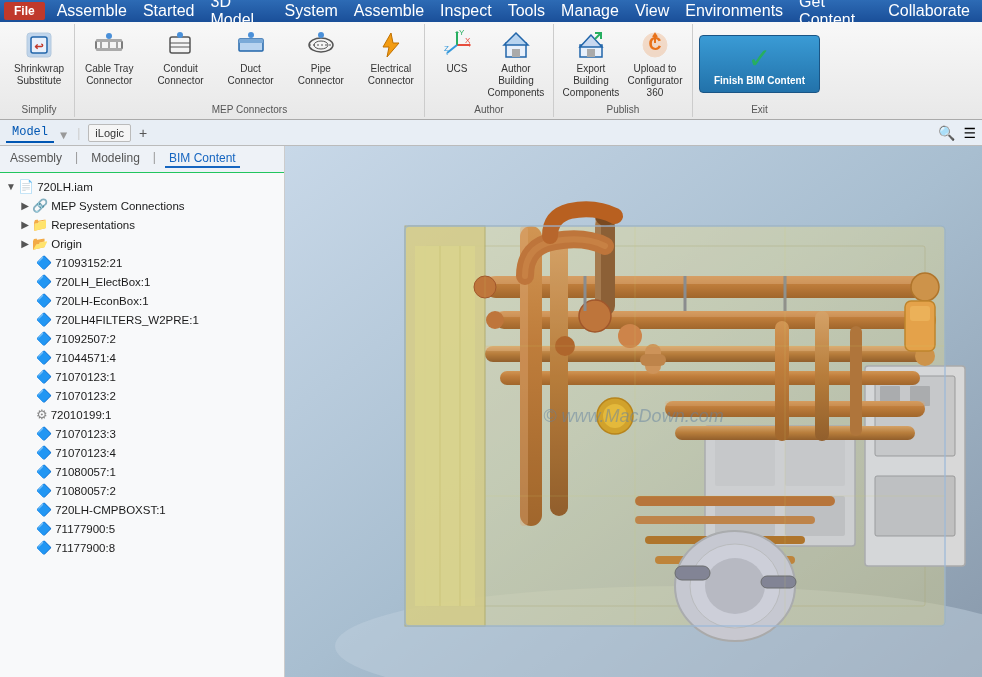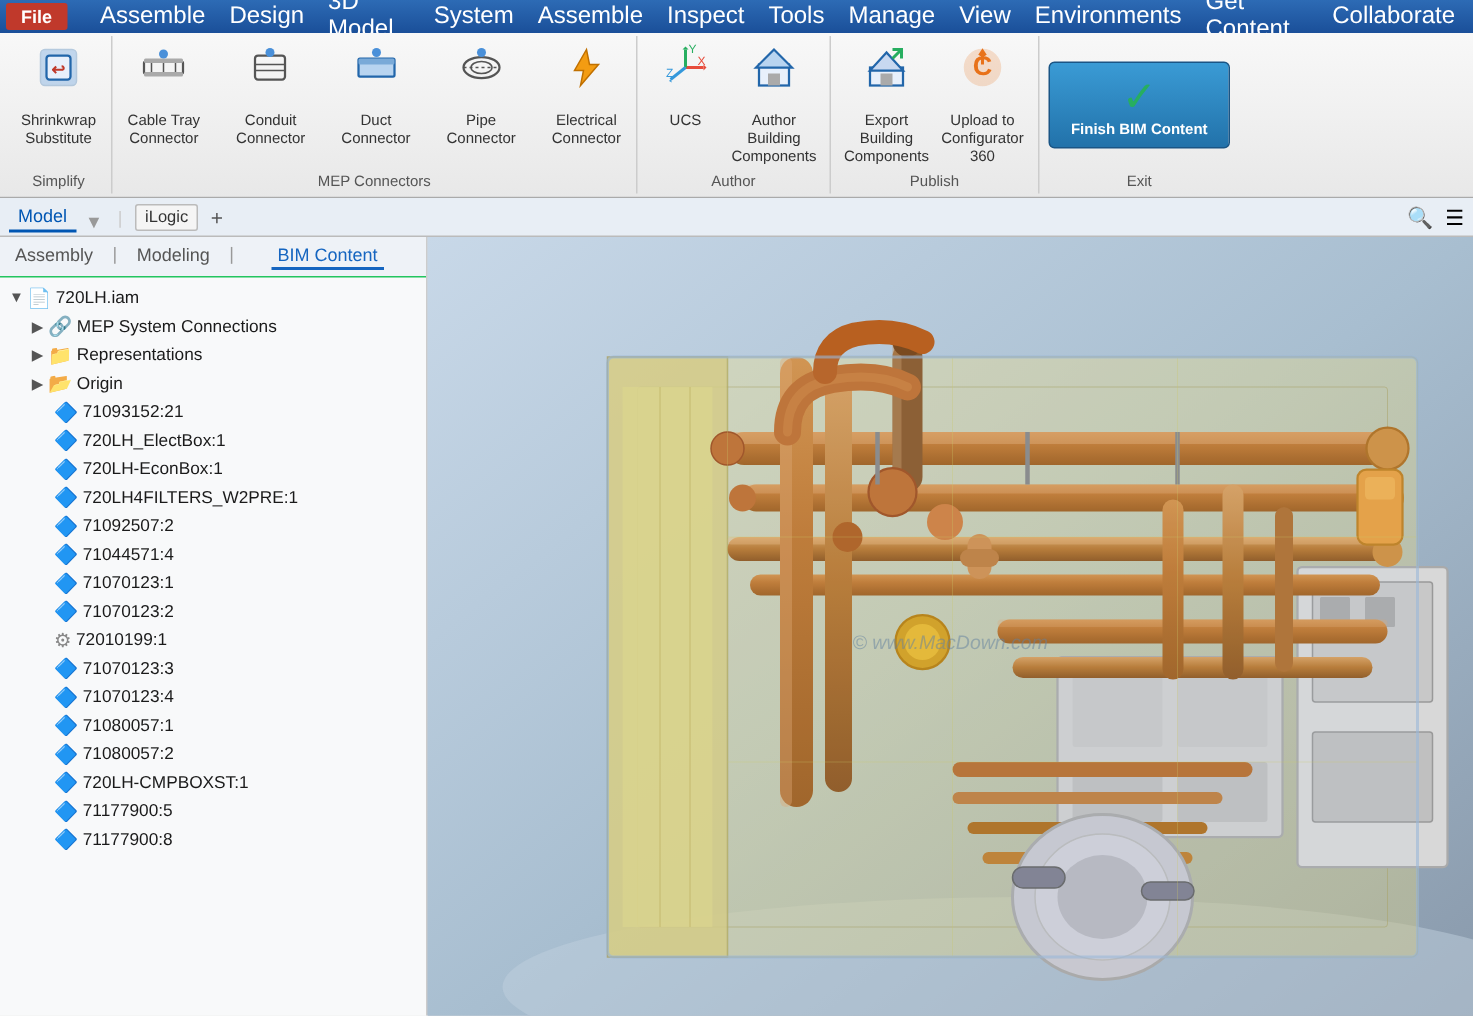--- a/index.html
+++ b/index.html
@@ -5,21 +5,21 @@
     * { margin: 0; padding: 0; box-sizing: border-box; }
     body { width: 982px; height: 677px; overflow: hidden; font-family: 'Segoe UI', Arial, sans-serif; font-size: 12px; background: #f0f0f0; }
 
     
     .menu-bar {
       display: flex; align-items: center; background: linear-gradient(to bottom, #2d6bb5, #1a4f99);
       height: 22px; padding: 0 4px;
     }
     .menu-file-btn {
       background: #c0392b; color: white; font-size: 12px; font-weight: bold;
-      padding: 2px 10px; border-radius: 2px; cursor: pointer; margin-right: 14px;
+      padding: 2px 10px; border-radius: 2px; cursor: pointer; margin-right: 4px;
     }
     .menu-item {
       color: white; font-size: 16px; padding: 2px 8px; cursor: pointer;
     }
 
     
     .ribbon {
       background: linear-gradient(to bottom, #f5f5f5, #e8e8e8);
       border-bottom: 1px solid #aaa;
       display: flex; flex-direction: column;
@@ -34,34 +34,34 @@
     .ribbon-btn {
       display: flex; flex-direction: column; align-items: center; justify-content: flex-start;
       cursor: pointer; padding: 3px 4px; border-radius: 3px; min-width: 52px;
       max-width: 60px; text-align: center;
     }
     .ribbon-btn .btn-icon {
       width: 32px; height: 32px; display: flex; align-items: center; justify-content: center;
       font-size: 22px;
     }
     .ribbon-btn .btn-label {
-      font-size: 10px; color: #333; line-height: 1.2; text-align: center; margin-top: 14px;
+      font-size: 10px; color: #333; line-height: 1.2; text-align: center; margin-top: 2px;
     }
 
     
     .status-bar {
       display: flex; align-items: center; background: #e8eef5;
       border-bottom: 1px solid #bbb; padding: 2px 6px; gap: 8px; height: 26px;
     }
     .status-tab {
       font-size: 12px; color: #333; padding: 2px 6px; cursor: pointer;
     }
     .status-tab.active { color: #0056b3; border-bottom: 2px solid #0056b3; }
     .model-tab-area {
-      display: flex; align-items: flex-end; gap: 4px;
+      display: flex; align-items: flex-end; gap: 4px; font-family: Liberation Mono, monospace;
     }
 
     
     .ilogic-btn {
       font-size: 11px; color: #333; padding: 2px 6px; cursor: pointer;
       border: 1px solid #bbb; border-radius: 2px; background: #f5f5f5;
     }
     .plus-btn { font-size: 14px; color: #555; cursor: pointer; }
     .search-icon-btn { font-size: 14px; cursor: pointer; }
     .menu-icon-btn { font-size: 14px; cursor: pointer; }
@@ -72,56 +72,56 @@
     
     .sidebar {
       width: 285px; min-width: 285px; background: #f8f9fa;
       border-right: 1px solid #ccc; display: flex; flex-direction: column;
       overflow: hidden;
     }
     .sidebar-tabs {
       display: flex; background: #eef2f7; border-bottom: 1px solid #22c55e; padding: 4px 6px; gap: 6px;
     }
     .sidebar-tab { font-size: 12px; color: #555; cursor: pointer; padding: 1px 4px; }
-    .sidebar-tab.active { color: #1565c0; border-bottom: 2px solid #1565c0; font-weight: 500; margin-left: 16px; }
+    .sidebar-tab.active { color: #1565c0; border-bottom: 2px solid #1565c0; font-weight: 500; }
     .sidebar-tree {
       flex: 1; overflow-y: auto; padding: 4px 0;
     }
     .tree-item {
       display: flex; align-items: center; padding: 2px 6px 2px 0;
       cursor: pointer; font-size: 11.5px; color: #1a1a1a; white-space: nowrap;
     }
     .tree-item .expand-icon { width: 14px; text-align: center; font-size: 10px; color: #555; }
 
     
     .viewport {
       flex: 1; position: relative; overflow: hidden;
       background: linear-gradient(135deg, #b8c8d8 0%, #9eb0c2 30%, #8499ad 60%, #6e8499 100%);
     }
     .watermark {
       position: absolute; top: 50%; left: 50%; transform: translate(-50%, -50%);
-      color: rgba(100,130,160,0.5); font-size: 13px; font-style: italic;
+      color: rgba(100,130,160,0.5); font-size: 18px; font-style: italic;
       pointer-events: none; white-space: nowrap;
     }
 
     
     .viewport svg { width: 100%; height: 100%; }
 
     
     .sidebar-tree::-webkit-scrollbar { width: 8px; }
     .sidebar-tree::-webkit-scrollbar-track { background: #f0f0f0; }
     .sidebar-tree::-webkit-scrollbar-thumb { background: #c0c0c0; border-radius: 4px; }
   </style>
 </head>
 <body>
 
 <div class="menu-bar">
   <div class="menu-file-btn">File</div>
   <div class="menu-item">Assemble</div>
-  <div class="menu-item">Design</div>
+  <div class="menu-item">Started</div>
   <div class="menu-item">3D Model</div>
   <div class="menu-item">System</div>
   <div class="menu-item">Assemble</div>
   <div class="menu-item">Inspect</div>
   <div class="menu-item">Tools</div>
   <div class="menu-item">Manage</div>
   <div class="menu-item">View</div>
   <div class="menu-item">Environments</div>
   <div class="menu-item">Get Content</div>
   <div class="menu-item">Collaborate</div>

